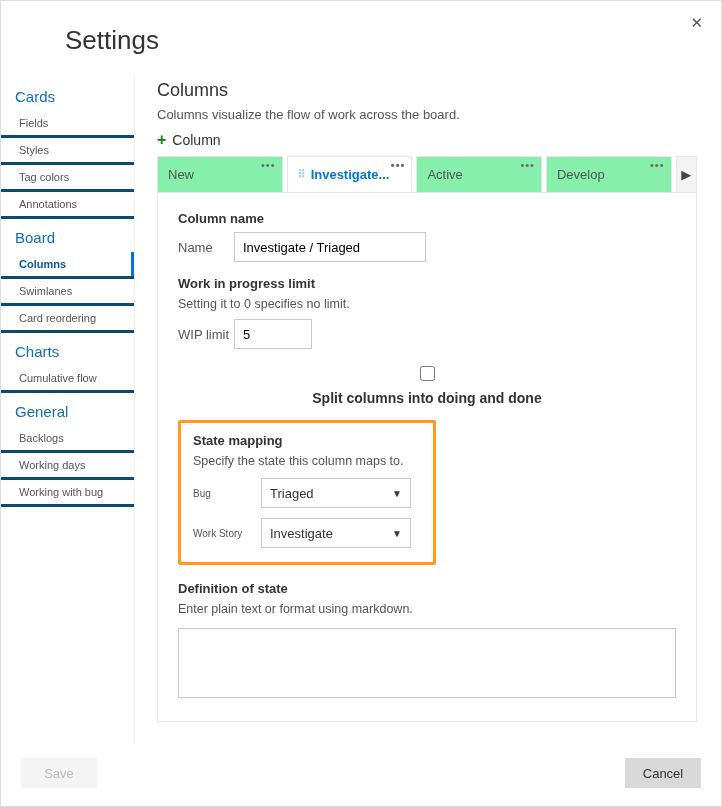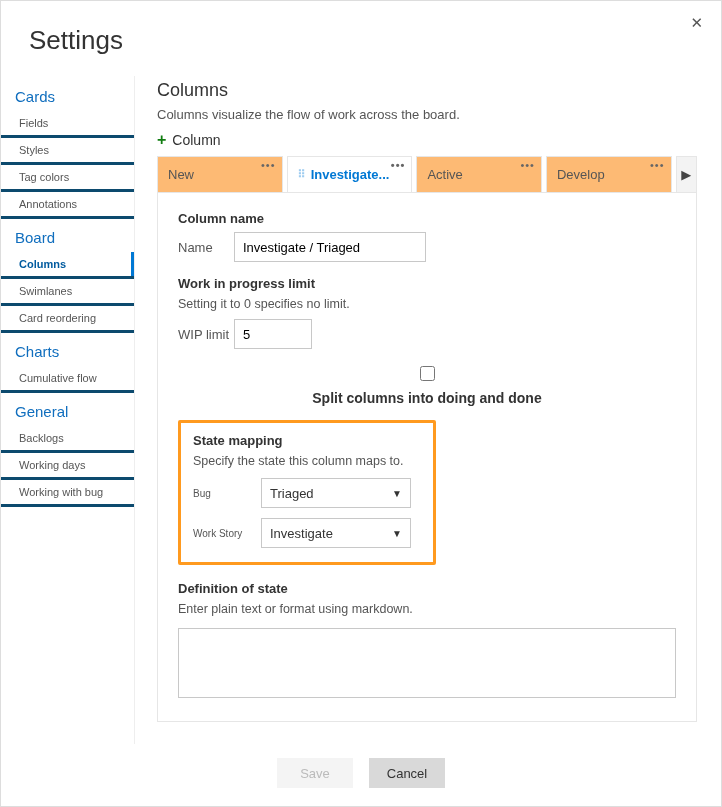--- a/index.html
+++ b/index.html
@@ -28,20 +28,21 @@
     background: none;
     border: none;
     padding: 4px;
     line-height: 1;
   }
   .dlg-title {
     font-size: 26px;
     font-weight: 300;
     color: #333;
     padding: 24px 0 20px 28px;
+    margin-left: 36px;
   }
   .body {
     display: flex;
     flex: 1;
     overflow: hidden;
   }
   .sidebar {
     width: 134px;
     border-right: 1px solid #eee;
     padding-top: 2px;
@@ -108,21 +109,21 @@
   .tabs-wrap {
     display: flex;
     align-items: stretch;
   }
   .tab {
     position: relative;
     width: 128px;
     height: 36px;
     border: 1px solid #e6e6e6;
     border-bottom: none;
-    background: #fdba74;
+    background: #86efac;
     display: flex;
     align-items: center;
     padding: 0 22px 0 10px;
     font-size: 13px;
     color: #555;
     cursor: pointer;
     margin-right: 4px;
   }
   .tab.active {
     background: #fff;
@@ -209,21 +210,21 @@
     height: 70px;
     border: 1px solid #c8c8c8;
     resize: none;
     font-family: inherit;
     font-size: 13px;
     padding: 6px;
     margin-top: 4px;
   }
   .footer {
     display: flex;
-    justify-content: center;
+    justify-content: space-between;
     gap: 16px;
     padding: 14px 20px 18px;
   }
   .btn {
     min-width: 76px;
     height: 30px;
     border: none;
     font-size: 13px;
     cursor: pointer;
     font-family: inherit;

